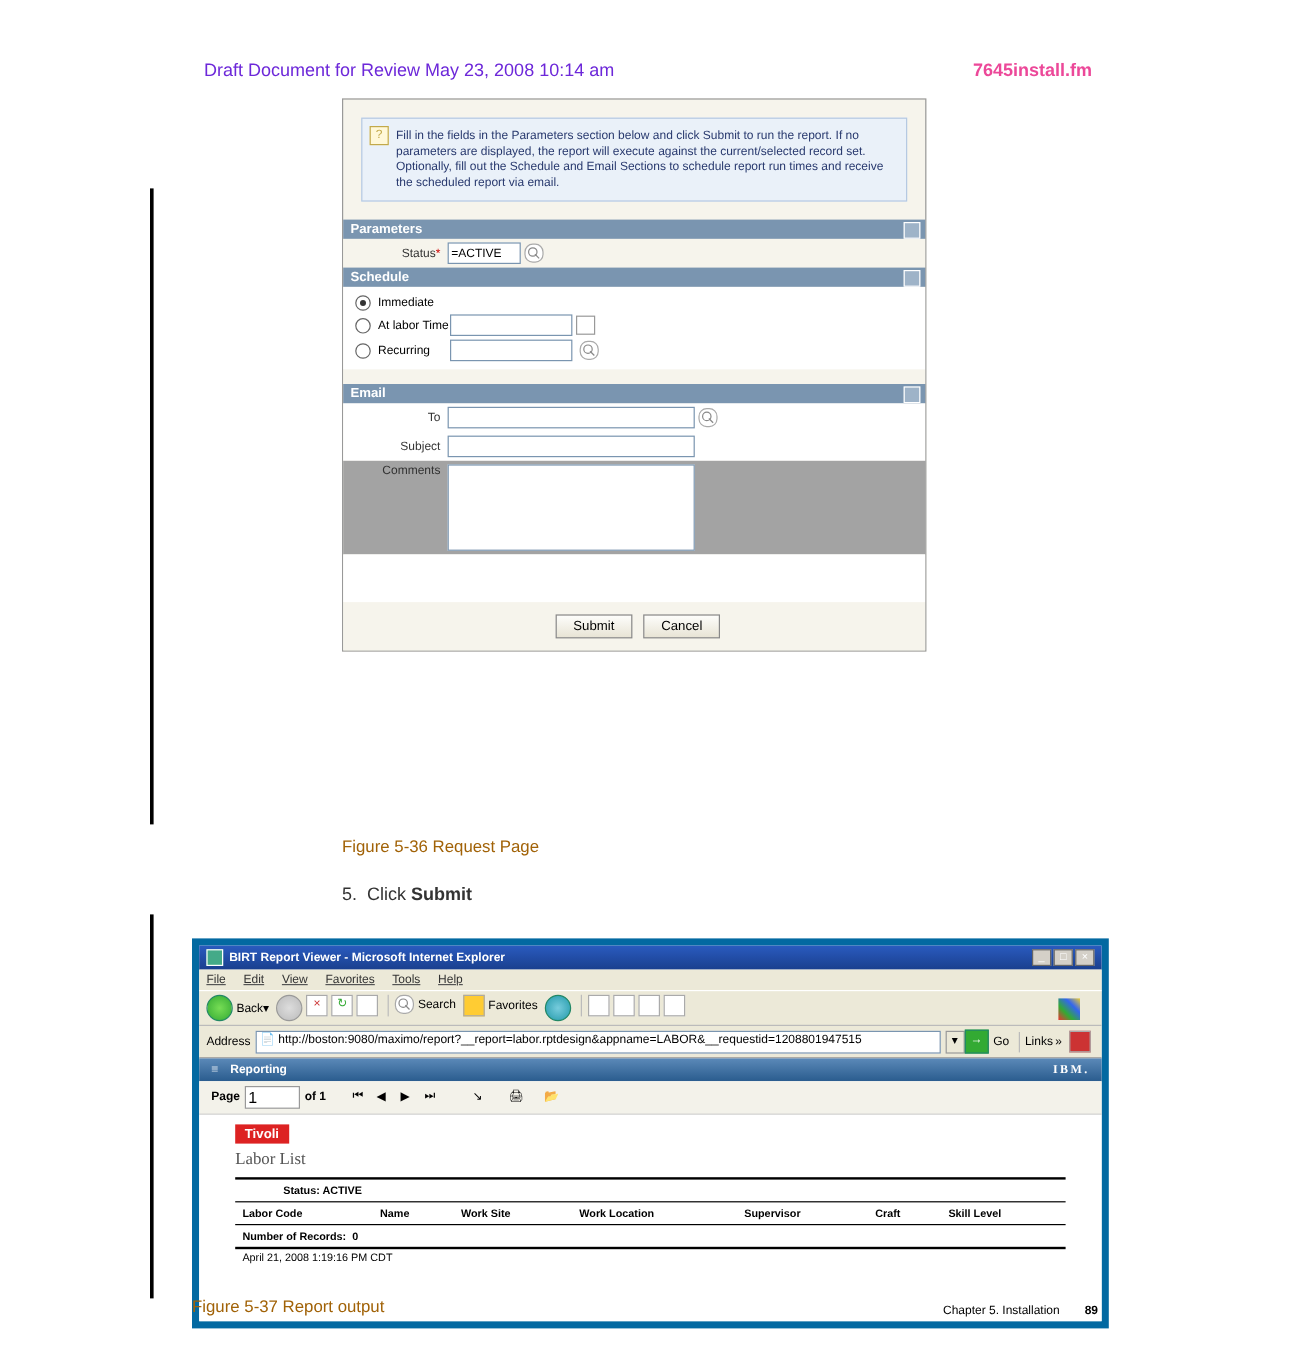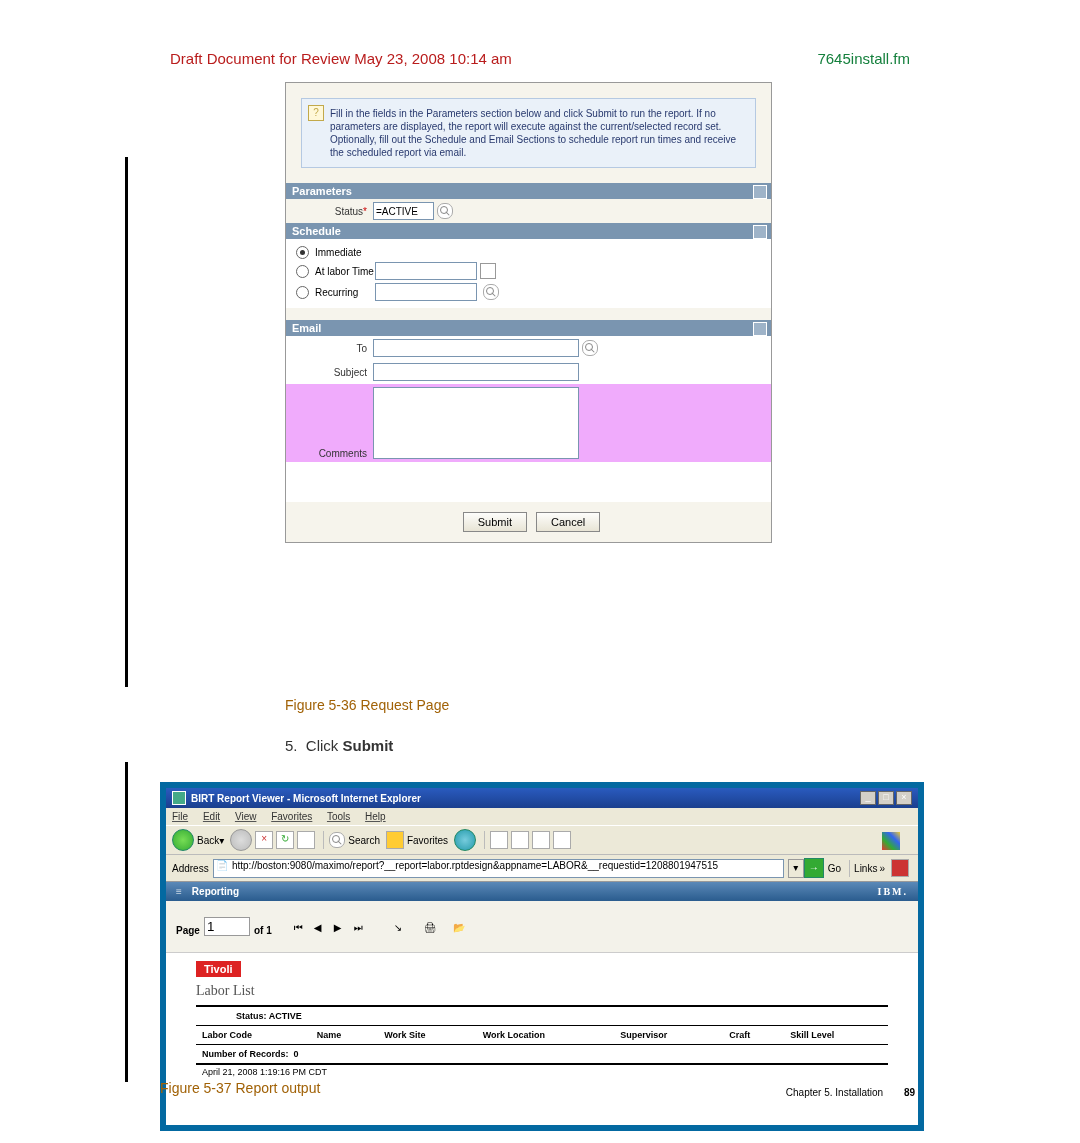--- a/index.html
+++ b/index.html
@@ -1,19 +1,19 @@
 <!DOCTYPE html>
 <html><head>
 <meta charset="utf-8">
 <style>
   body{margin:0;font-family:Arial,Helvetica,sans-serif;background:#fff}
   .page{width:1080px;height:1143px;position:relative;background:#fff}
   .header{display:flex;justify-content:space-between;padding:50px 170px 0 170px;font-size:15px}
-  .draft{color:#b91c1c}
-  .fname{color:#15803d;font-weight:normal}
+  .draft{color:#6d28d9}
+  .fname{color:#ec4899;font-weight:bold}
   .inner{position:relative;margin-left:125px}
   .vbar{position:absolute;left:0;top:90px;width:3px;height:530px;background:#000}
   .vbar2{position:absolute;left:0;top:695px;width:3px;height:320px;background:#000}
   .fig1{position:absolute;left:160px;top:15px;width:485px;border:1px solid #999;background:#f6f4ec;font-size:11px;font-family:Tahoma,Arial}
   .tip{margin:15px;border:1px solid #b5c9e2;background:#eaf1f9;padding:8px 8px 8px 28px;position:relative;color:#28396e;font-size:10px;line-height:1.3}
   .tipicon{position:absolute;left:6px;top:6px;width:14px;height:14px;border:1px solid #c2a94a;background:#fff8d8;text-align:center;font-size:10px;line-height:14px;color:#c2a94a}
   .secthdr{background:#7a95b0;color:#fff;font-weight:bold;padding:2px 6px;position:relative;font-size:11px}
   .secticon{position:absolute;right:4px;top:2px;width:12px;height:12px;border:1px solid #fff;background:#9eb3c8}
   .fieldrow{display:flex;align-items:center;padding:3px 6px;background:#f6f4ec}
   .flabel{width:75px;text-align:right;padding-right:6px;font-size:10px;color:#333}
@@ -35,31 +35,31 @@
   .cap1{left:160px;top:630px}
   .step{position:absolute;left:160px;top:670px;font-size:15px;color:#333}
   .fig2{position:absolute;left:35px;top:715px;width:752px;border:6px solid #0369a1;background:#fff;font-family:Tahoma,Arial;font-size:10px}
   .titlebar{background:linear-gradient(#2a5bbf,#1a3f8e);color:#fff;padding:3px 6px;display:flex;align-items:center}
   .winicon{width:12px;height:12px;background:#4a8;margin-right:5px;border:1px solid #fff}
   .titletxt{font-weight:bold;flex:1}
   .winbtn{width:14px;height:12px;background:#d4d0c8;border:1px solid #666;margin-left:2px;text-align:center;line-height:10px;font-size:9px}
   .winlogo{position:absolute;right:6px;top:24px;width:18px;height:18px;background:linear-gradient(45deg,#e33,#3a3,#36e,#ec3)}
   .menubar{background:#ece9d8;padding:3px 6px;font-size:10px;color:#333}
   .menubar span{margin-right:12px;text-decoration:underline;text-decoration-color:#555}
-  .toolbar{background:#ece9d8;padding:3px 6px;display:flex;align-items:center;border-top:1px solid #fff;border-bottom:1px solid #bbb}
+  .toolbar{background:#ece9d8;padding:3px 6px;display:flex;align-items:flex-start;border-top:1px solid #fff;border-bottom:1px solid #bbb}
   .tbtn{display:inline-flex;align-items:center;margin-right:6px;font-size:10px}
   .tcircle{width:20px;height:20px;border-radius:50%;background:radial-gradient(#7d5,#3a3);margin-right:3px;border:1px solid #286}
   .tcircle.g{background:radial-gradient(#ddd,#bbb);border:1px solid #999}
   .ticon{width:16px;height:16px;border:1px solid #aaa;background:#fff;margin-right:3px}
   .addrbar{background:#ece9d8;padding:3px 6px;display:flex;align-items:center;border-bottom:1px solid #999}
   .addrinput{flex:1;border:1px solid #7a95b0;background:#fff;height:17px;font-size:10px;padding:0 3px;margin:0 4px;overflow:hidden;white-space:nowrap}
   .gobtn{width:18px;height:18px;background:#3a3;border:1px solid #286;color:#fff;text-align:center;line-height:16px;font-size:10px}
   .banner{background:linear-gradient(#5b89b8,#2a5c8e);color:#fff;padding:4px 10px;font-size:10px;display:flex;align-items:center;justify-content:space-between}
   .ibm{font-family:serif;letter-spacing:2px;font-weight:bold}
-  .pager{background:#f3f2ea;padding:16px 10px;display:flex;align-items:flex-end;border-bottom:1px solid #ccc}
+  .pager{background:#f3f2ea;padding:4px 10px;display:flex;align-items:center;border-bottom:1px solid #ccc}
   .pgin{width:40px;height:15px;border:1px solid #999;background:#fff;margin:0 4px}
   .navicon{width:16px;height:14px;margin:0 2px;display:inline-block}
   .reportbody{background:#fff;padding:8px 30px}
   .tivoli{display:inline-block;background:#d22;color:#fff;font-weight:bold;padding:2px 8px;font-size:11px}
   .rtitle{font-family:Georgia,serif;font-size:14px;color:#555;margin:6px 0}
   .hr{border:none;border-top:1px solid #000;margin:2px 0}
   .hr2{border-top:2px solid #000}
   .rtable{width:100%;font-size:9px;border-collapse:collapse}
   .rtable th{font-weight:bold;text-align:left;padding:2px 6px}
   .statusline{font-size:9px;padding:2px 40px;font-weight:bold}
@@ -128,21 +128,21 @@
       </div>
       <div class="fieldrow" style="background:#fff">
         <span class="flabel">To</span>
         <input class="txt" style="width: 200px;">
         <span class="lookup"></span>
       </div>
       <div class="fieldrow" style="background:#fff">
         <span class="flabel">Subject</span>
         <input class="txt" style="width: 200px;">
       </div>
-      <div class="fieldrow" style="background:#f0abfc;align-items:flex-end">
+      <div class="fieldrow" style="background:#a3a3a3;align-items:flex-start">
         <span class="flabel">Comments</span>
         <textarea class="txt" style="width: 200px; height: 70px; resize: none;"></textarea>
       </div>
       <div style="height:40px;background:#fff"></div>
 
       <div class="btns">
         <span class="btn">Submit</span>
         <span class="btn">Cancel</span>
       </div>
     </div>

